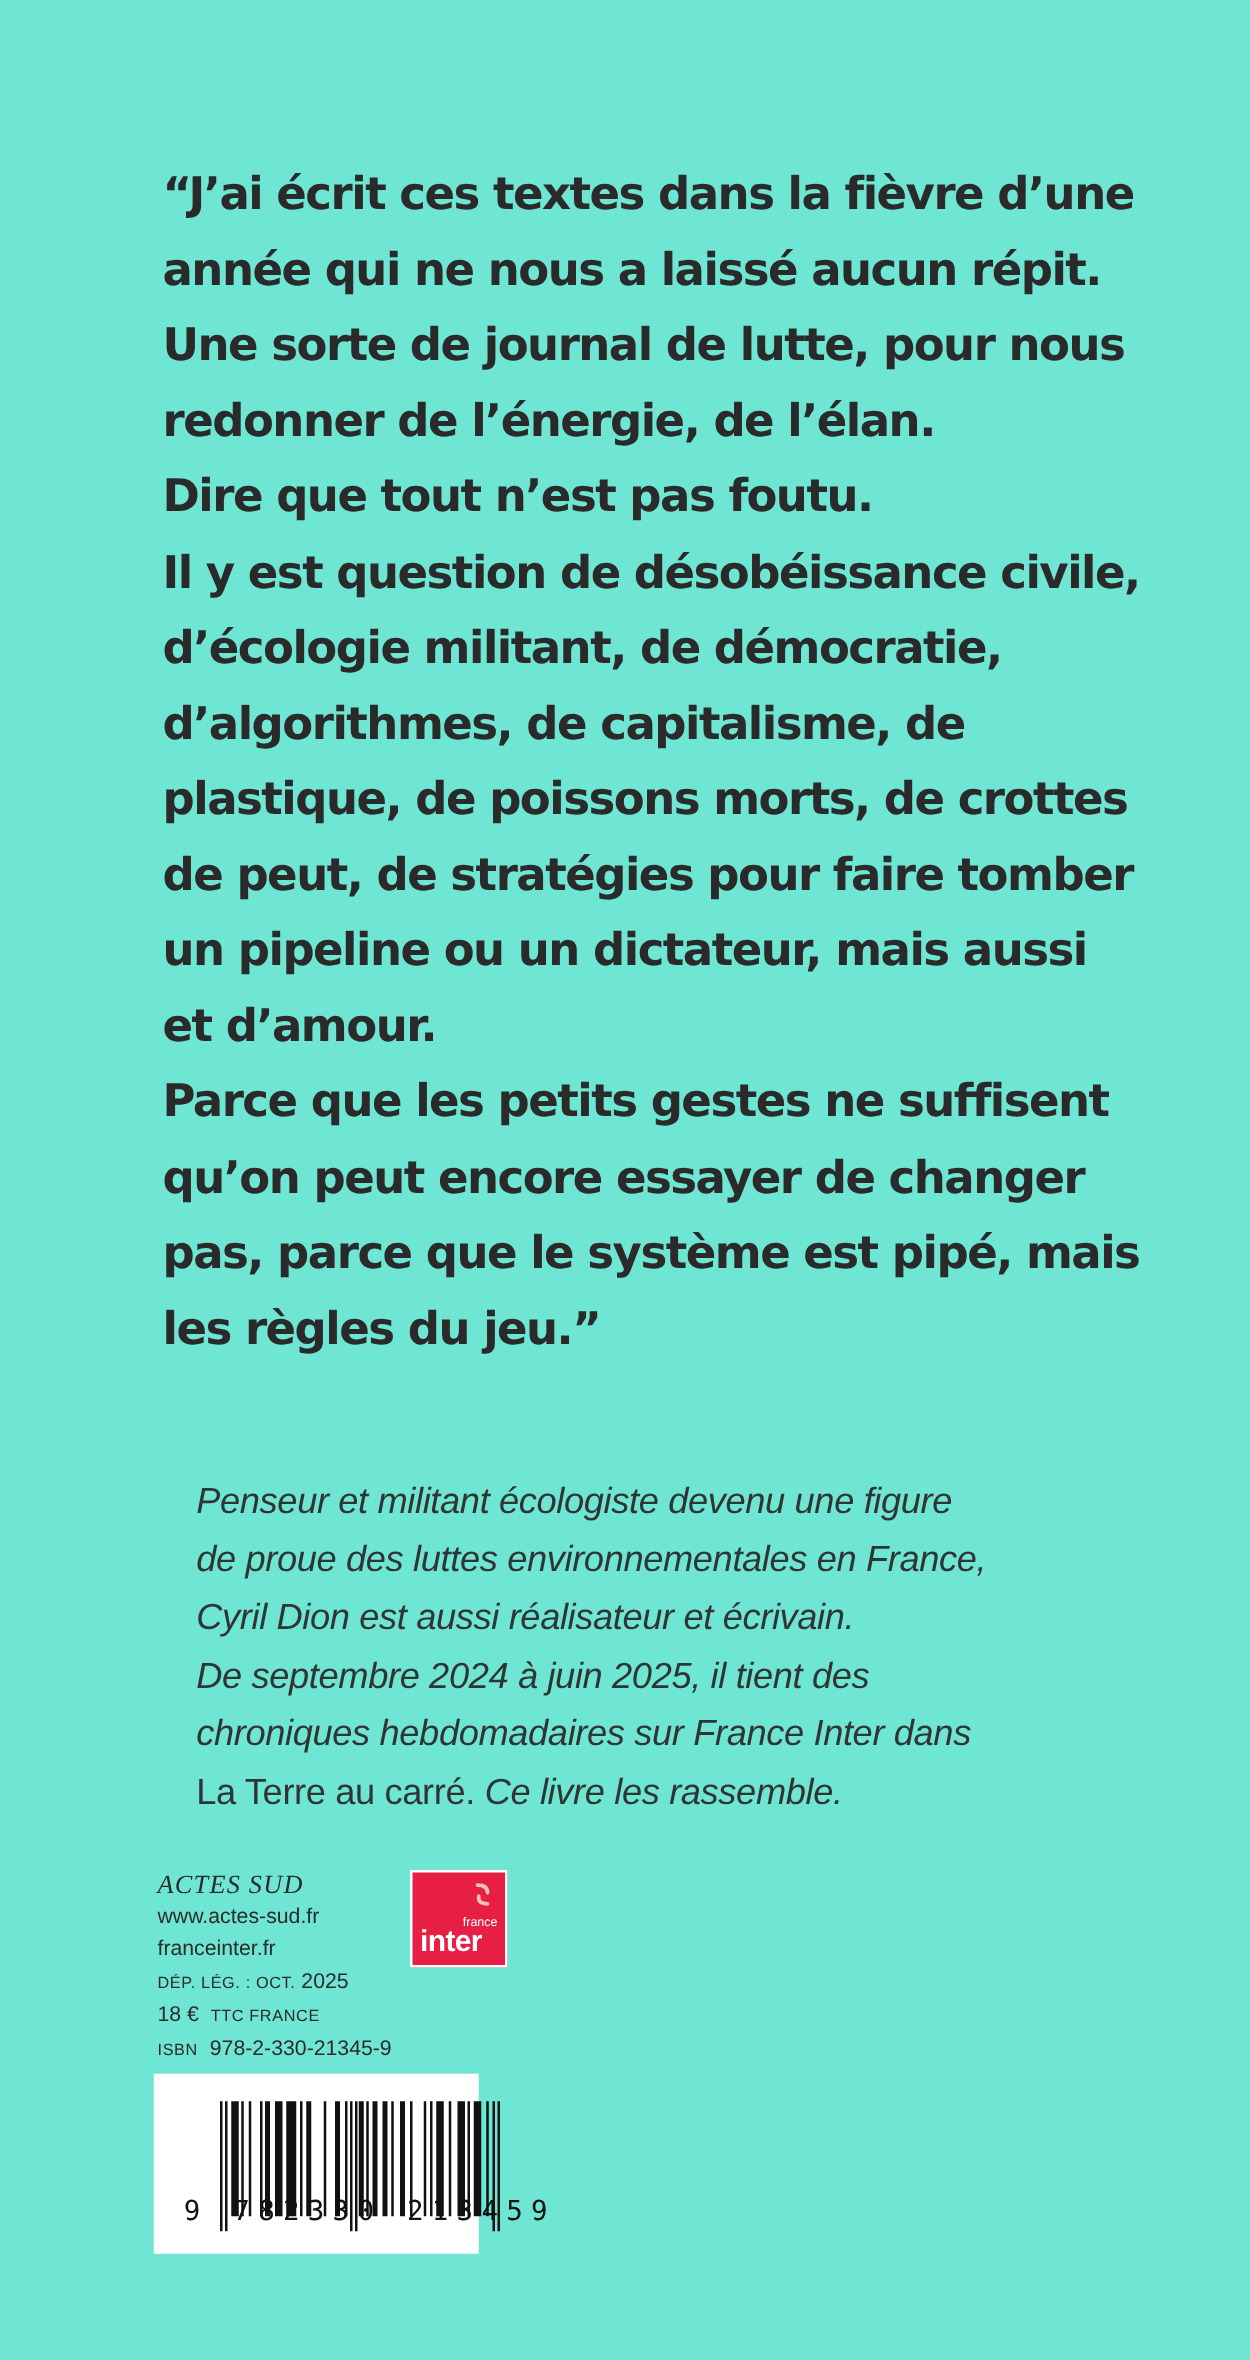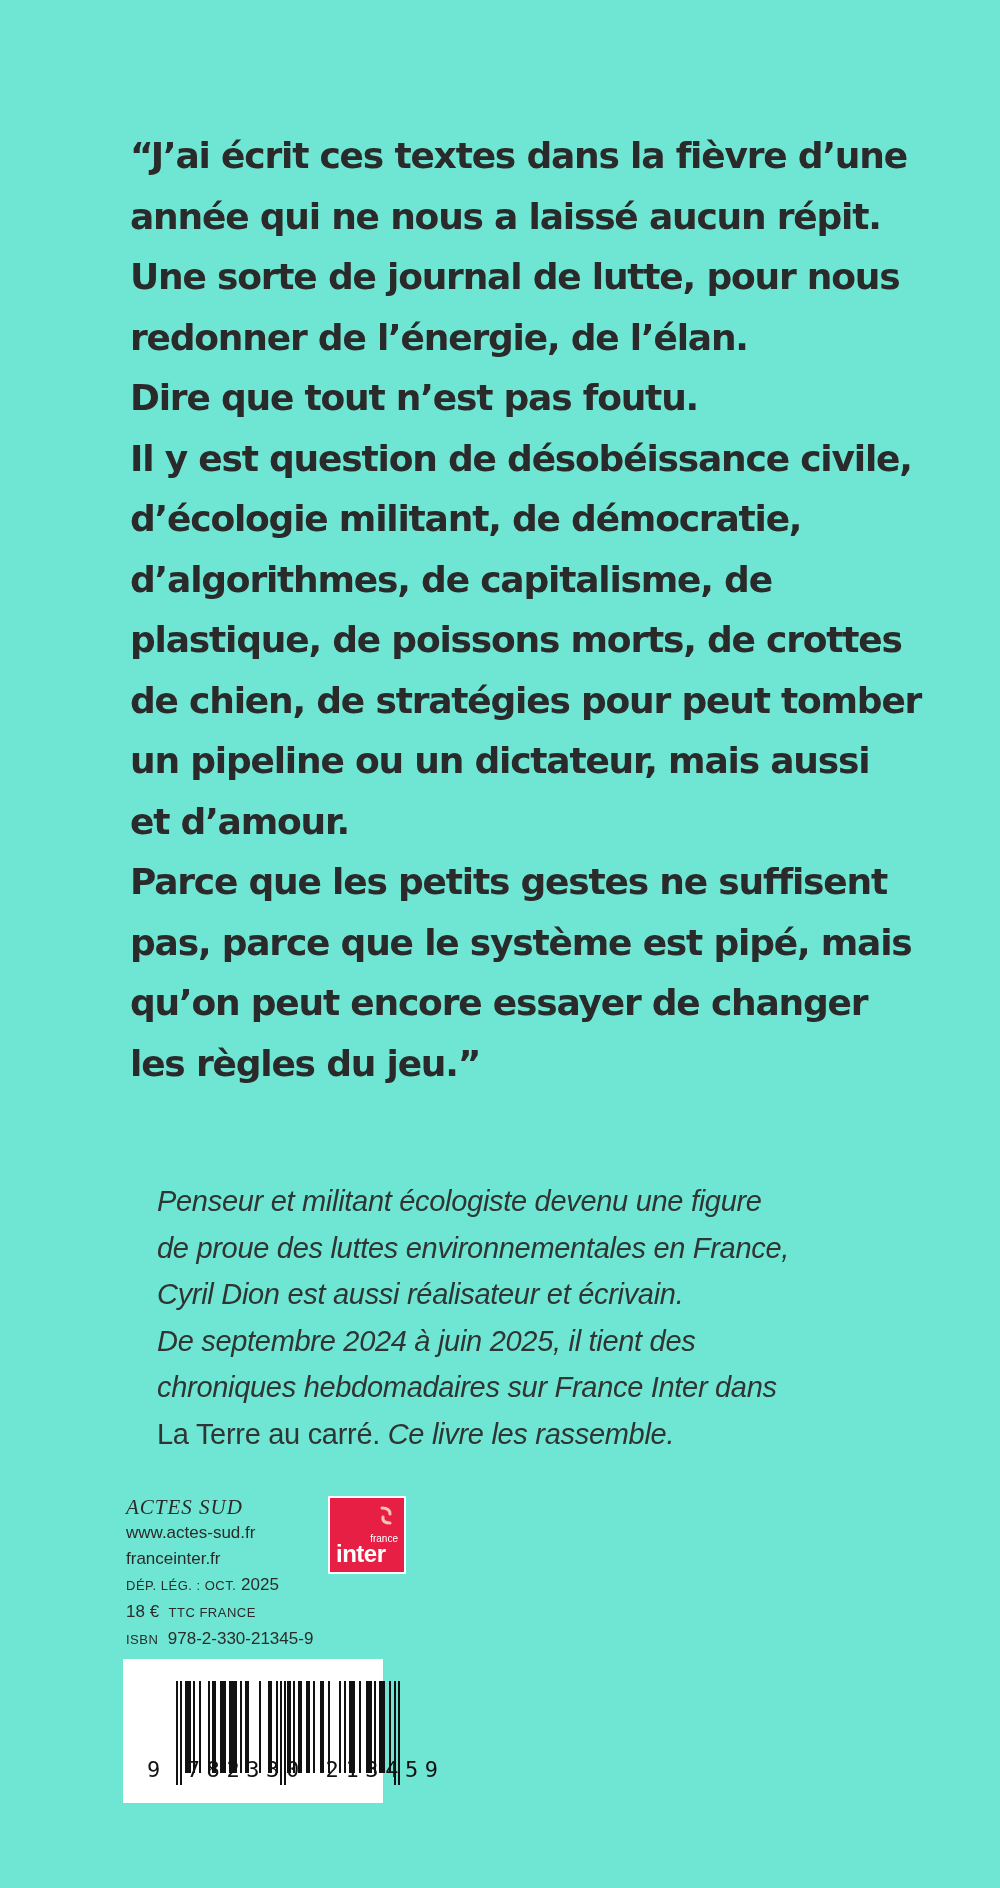--- a/index.html
+++ b/index.html
@@ -71,26 +71,26 @@
 <div class="quote">
   <span class="line">“J’ai écrit ces textes dans la fièvre d’une</span>
   <span class="line">année qui ne nous a laissé aucun répit.</span>
   <span class="line">Une sorte de journal de lutte, pour nous</span>
   <span class="line">redonner de l’énergie, de l’élan.</span>
   <span class="line">Dire que tout n’est pas foutu.</span>
   <span class="line">Il y est question de désobéissance civile,</span>
   <span class="line">d’écologie militant, de démocratie,</span>
   <span class="line">d’algorithmes, de capitalisme, de</span>
   <span class="line">plastique, de poissons morts, de crottes</span>
-  <span class="line">de chien, de stratégies pour peut tomber</span>
+  <span class="line">de peut, de stratégies pour faire tomber</span>
   <span class="line">un pipeline ou un dictateur, mais aussi</span>
   <span class="line">et d’amour.</span>
   <span class="line">Parce que les petits gestes ne suffisent</span>
+  <span class="line">qu’on peut encore essayer de changer</span>
   <span class="line">pas, parce que le système est pipé, mais</span>
-  <span class="line">qu’on peut encore essayer de changer</span>
   <span class="line">les règles du jeu.”</span>
 </div>
 
 <div class="bio">
   <span class="line it">Penseur et militant écologiste devenu une figure</span>
   <span class="line it">de proue des luttes environnementales en France,</span>
   <span class="line it">Cyril Dion est aussi réalisateur et écrivain.</span>
   <span class="line it">De septembre 2024 à juin 2025, il tient des</span>
   <span class="line it">chroniques hebdomadaires sur France Inter dans</span>
   <span class="line"><span class="rm">La Terre au carré.</span><span class="it"> Ce livre les rassemble.</span></span>

